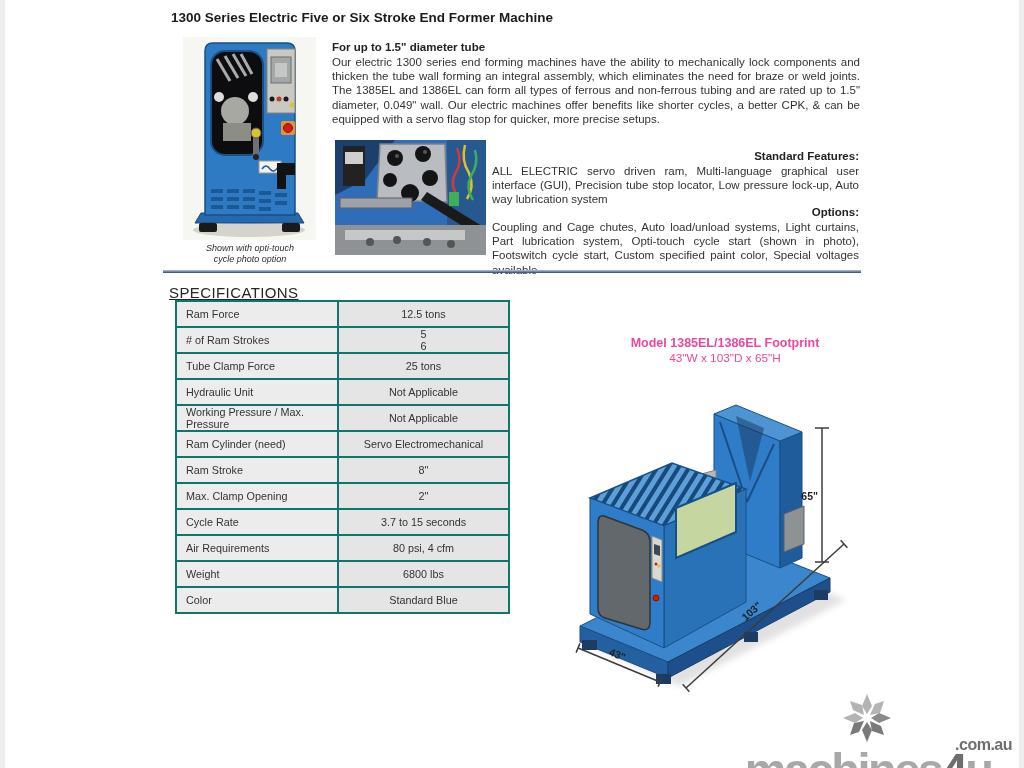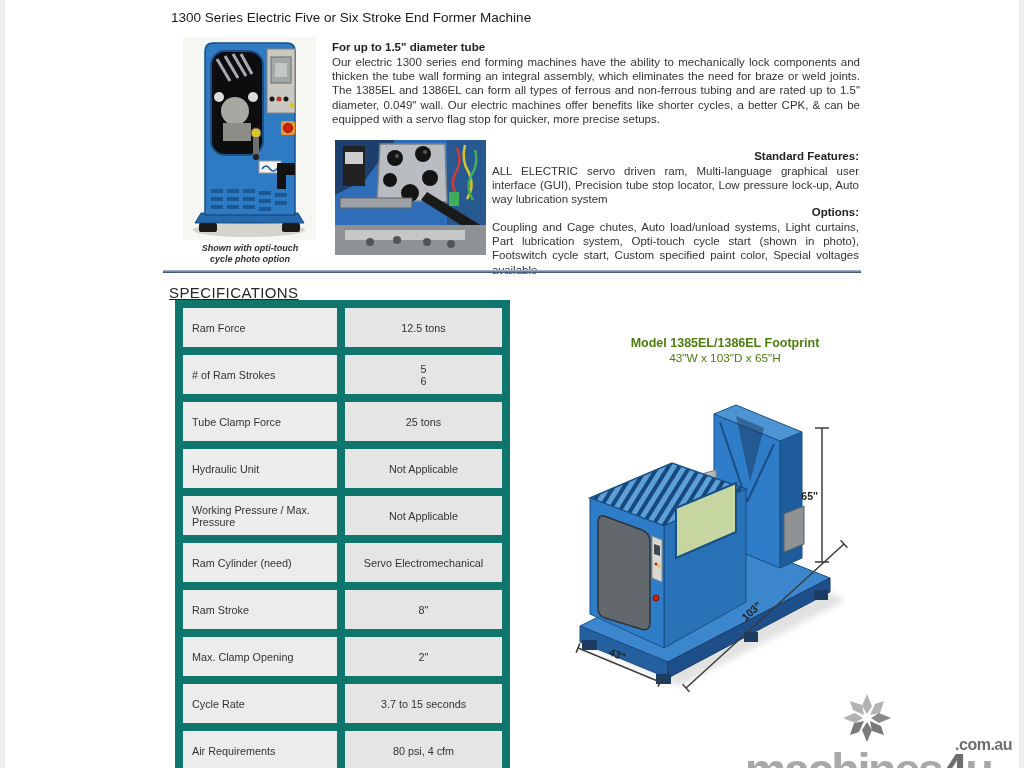--- a/index.html
+++ b/index.html
@@ -6,28 +6,28 @@
   html,body { background:#ffffff; }
   #page {
     position:relative; width:1024px; height:768px; overflow:hidden;
     background:#ffffff; font-family:"Liberation Sans", sans-serif; color:#333;
   }
   .edge { position:absolute; top:0; bottom:0; width:5px; background:#ededed; }
   .edge.left { left:0; } .edge.right { right:0; }
 
   .page-title {
     position:absolute; left:171px; top:10px;
-    font-size:13.5px; font-weight:normal; color:#1b1b1b;
+    font-size:13.5px; font-weight:bold; color:#1b1b1b;
   }
 
   .photo1 { position:absolute; left:183px; top:37px; width:133px; height:203px; }
   .photo1 svg { display:block; }
   .photo1-caption {
     position:absolute; left:170px; top:243px; width:160px;
-    text-align:center; font-style:italic; font-size:9px; line-height:10.5px; color:#2e2e2e;font-weight:bold;
+    text-align:center; font-style:italic; font-size:9px; line-height:10.5px; color:#2e2e2e;
   }
   .photo1-caption span { display:block; }
 
   .intro { position:absolute; left:332px; top:41px; width:528px; }
   .intro h2 { font-size:11.5px; font-weight:bold; color:#222; margin-bottom:2px; }
   .intro p { font-size:11.5px; line-height:14.2px; text-align:justify; color:#333; }
 
   .photo2 { position:absolute; left:335px; top:140px; width:151px; height:115px; }
 
   .features, .options { position:absolute; left:492px; width:367px; }
@@ -42,26 +42,26 @@
 
   .spec-heading {
     position:absolute; left:169px; top:284px;
     font-size:15px; font-weight:400; letter-spacing:0.4px; color:#262626;text-decoration:underline;
   }
 
   table.spec {
     position:absolute; left:175px; top:300px; width:335px;
     border-collapse:collapse; table-layout:fixed; font-size:10.8px; color:#333;
   }
-  table.spec td { border:8px solid #0f766e; height:47px; vertical-align:middle; }
+  table.spec td { border:2px solid #0f766e; height:26px; vertical-align:middle; }
   table.spec td.lbl { width:162px; background:#ececec; padding-left:9px; }
   table.spec td.val { text-align:center; background:#e5e5e5; }
   table.spec td.val .stack { line-height:12px; }
 
-  .footprint-title { position:absolute; left:560px; top:336px; width:330px; text-align:center; color:#4d7c0f; }
+  .footprint-title { position:absolute; left:560px; top:336px; width:330px; text-align:center; color:#ec4899; }
   .footprint-title .l1 { font-size:12.5px; font-weight:bold; }
   .footprint-title .l2 { font-size:11.8px; margin-top:1px; }
   .footprint-fig { position:absolute; left:568px; top:386px; width:292px; height:318px; }
 
   .watermark { position:absolute; left:718px; top:690px; width:300px; height:68px; }
   .wm-row { display:flex; align-items:center;flex-direction:column; }
   .wm-icon { width:56px; height:56px; flex:0 0 auto; margin-right:2px; }
   .wm-text { font-size:47px; font-weight:bold; letter-spacing:-2.5px; line-height:1; color:#a8a8a8; }
   .wm-text .dark { color:#6e6e6e; }
   .wm-suffix { position:absolute; right:6px; bottom:4px; font-size:16px; font-weight:bold; letter-spacing:-0.5px; color:#6e6e6e; }

